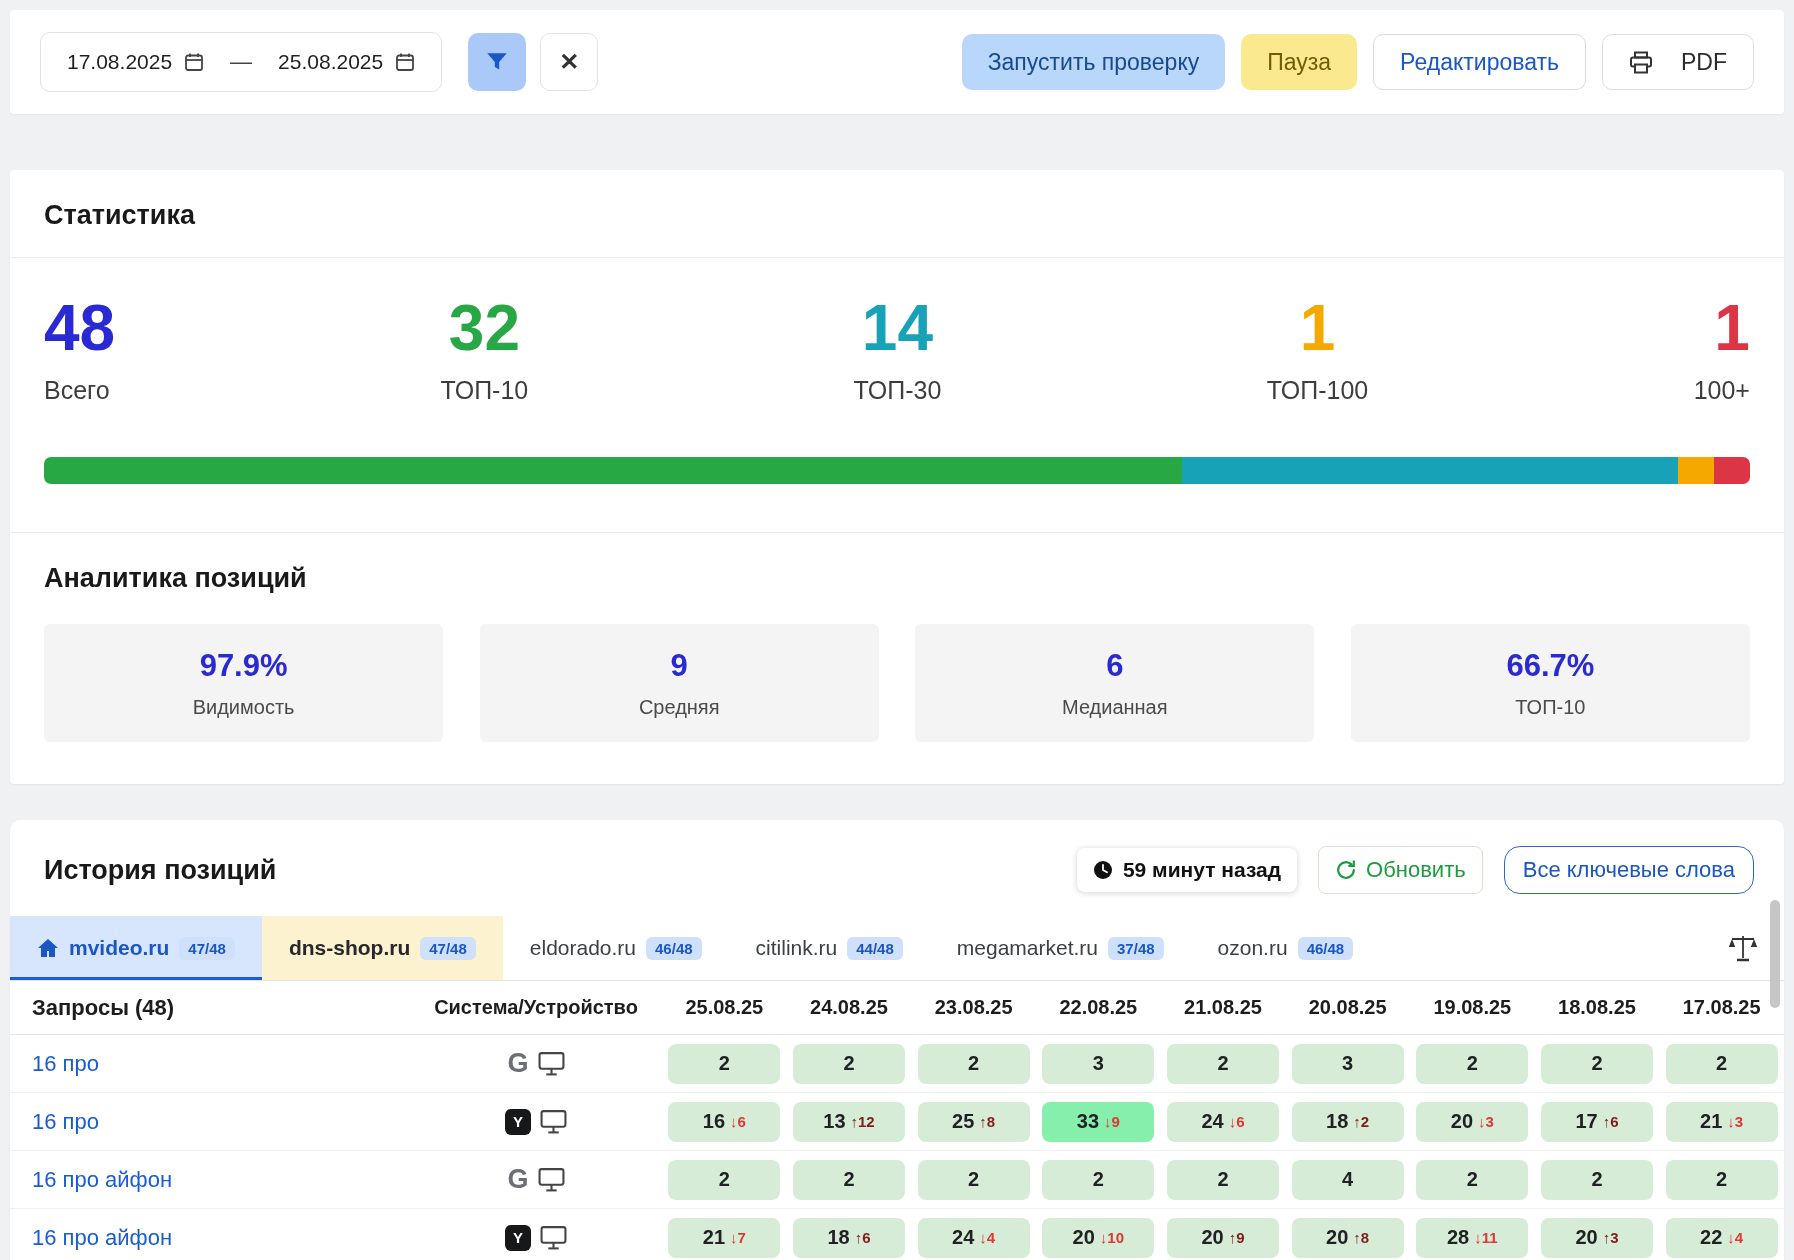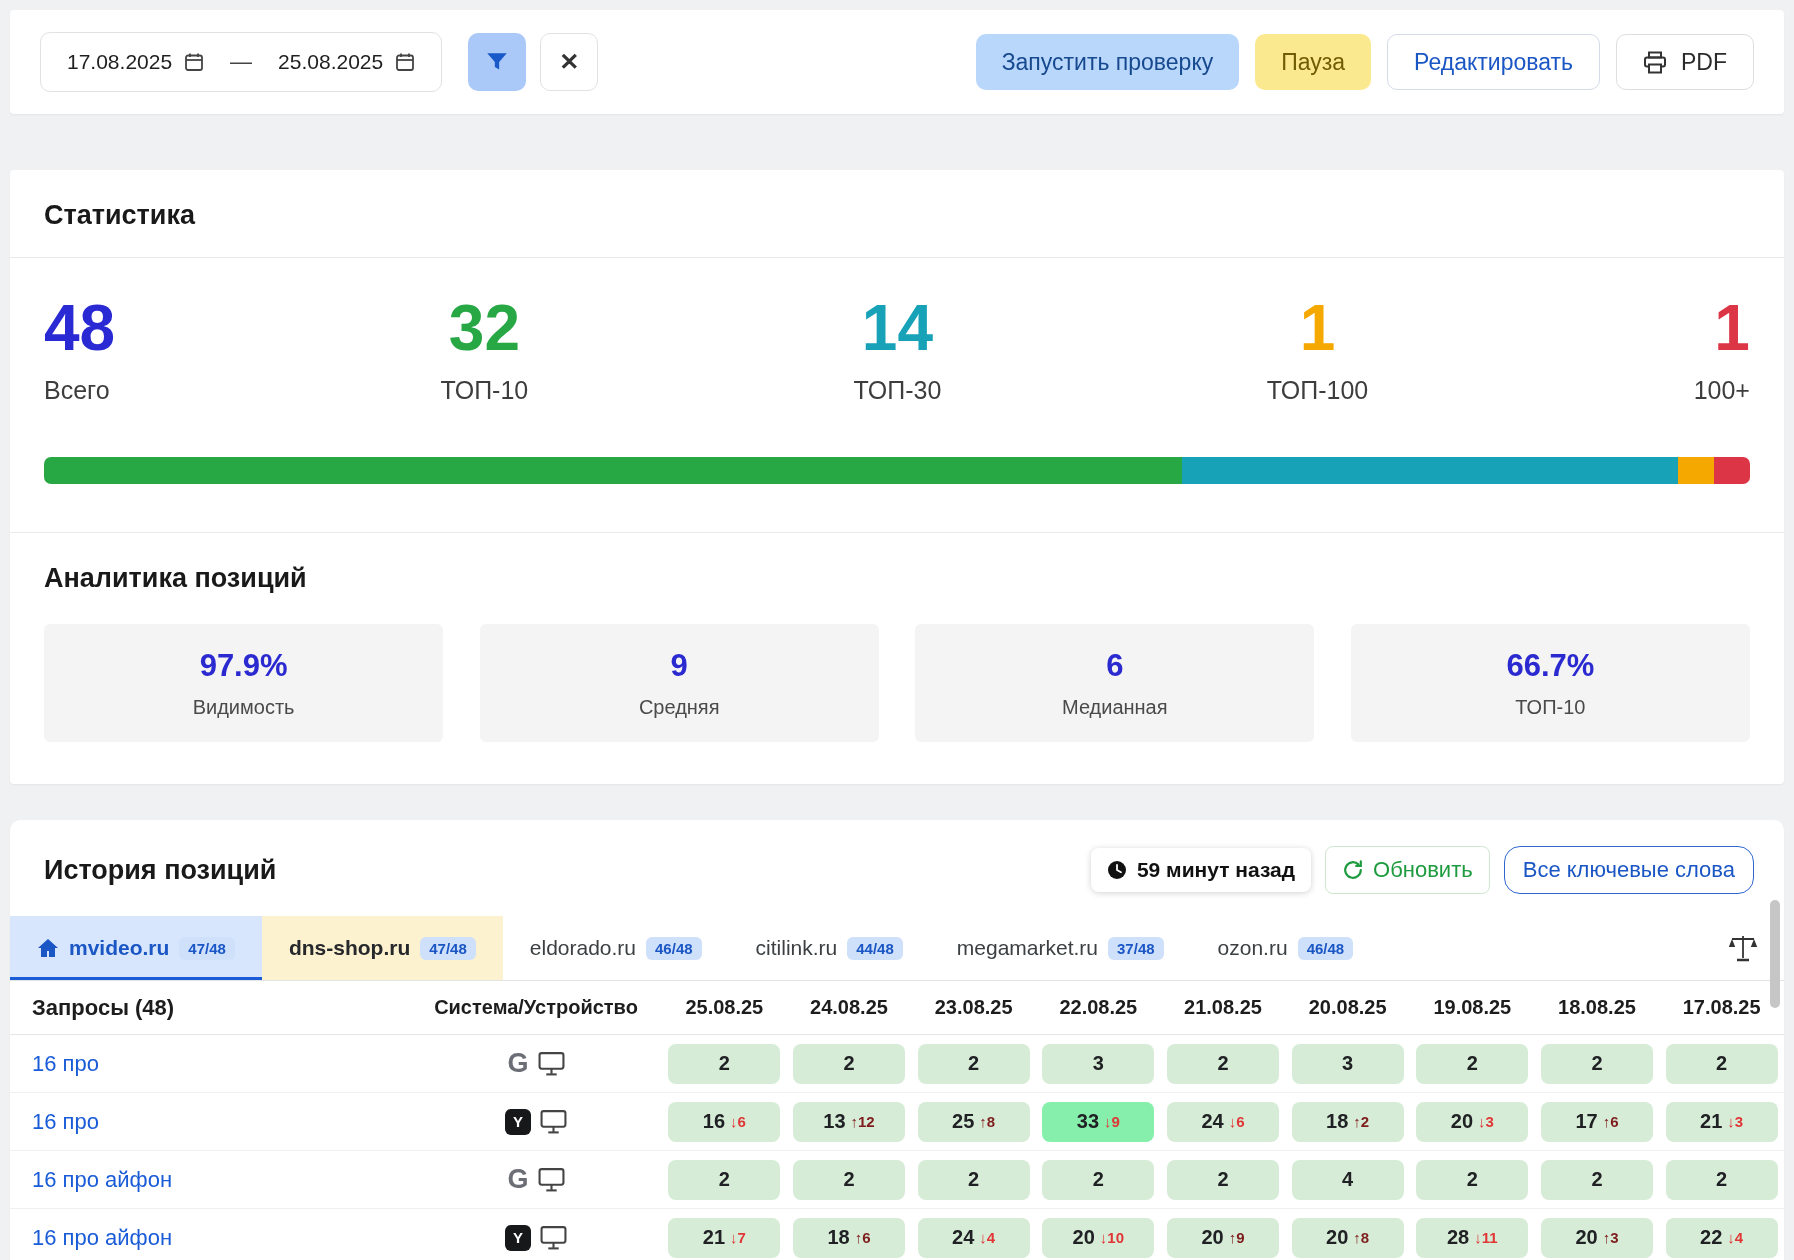--- a/index.html
+++ b/index.html
@@ -18,21 +18,21 @@
   .date-field { display:flex; align-items:center; gap:12px; font-size:21px; color:#1f1f1f; cursor:pointer; }
   .date-sep { color:#444; font-size:22px; }
   .icon-btn { width:58px; height:58px; border-radius:10px; display:flex; align-items:center; justify-content:center; border:none; cursor:pointer; }
   .filter-btn { background:#abc9f8; margin-left:26px; }
   .clear-btn { background:#fff; border:1px solid #e2e2e2; margin-left:14px; font-size:24px; font-weight:700; color:#333; }
   .toolbar-right { margin-left:auto; display:flex; align-items:center; gap:16px; }
   .btn { height:56px; border-radius:10px; border:none; font-size:23px; padding:0 26px; cursor:pointer; font-family:inherit; }
   .run-btn { background:#b9d6fb; color:#17498f; }
   .pause-btn { background:#fbe98f; color:#6f5c04; }
   .edit-btn { background:#fff; border:1px solid #d5dce8; color:#1a56c4; }
-  .pdf-btn { background:#fff; border:1px solid #dedede; color:#2b2b2b; display:flex; align-items:center; gap:14px; }
+  .pdf-btn { background:#fff; border:1px solid #dedede; color:#2b2b2b; display:flex; align-items:center; gap:28px; }
 
   
   .stats-card { padding:0 34px; margin-bottom:36px; }
   .card-title { font-size:27px; font-weight:700; color:#191919; margin:0; padding:30px 0 26px; }
   .hr { height:1px; background:#eaeaea; margin:0 -34px; }
   .stats-row { display:flex; justify-content:space-between; padding-top:38px; }
   .stat { text-align:center; }
   .stat:first-child { text-align:left; }
   .stat:last-child { text-align:right; }
   .stat-value { font-size:64px; font-weight:700; line-height:1; }
@@ -41,21 +41,21 @@
   .bar-seg { height:100%; }
   .analytics-title { padding:30px 0 0; }
   .analytics-row { display:flex; justify-content:space-between; padding:30px 0 42px; }
   .metric-box { width:23.4%; height:118px; background:#f4f4f4; border-radius:6px; display:flex; flex-direction:column; align-items:center; justify-content:center; }
   .metric-value { font-size:31px; font-weight:700; color:#2a2ad0; }
   .metric-label { font-size:20px; color:#4a4a4a; margin-top:12px; }
 
   
   .history-card { border-radius:10px 10px 0 0; position:relative; overflow:hidden; min-height:434px; }
   .history-head { display:flex; align-items:center; padding:26px 30px 22px 34px; }
-  .history-actions { margin-left:auto; display:flex; align-items:center; gap:14px; }
+  .history-actions { margin-left:auto; display:flex; align-items:center; gap:21px; }
   .updated-badge { display:flex; align-items:center; gap:10px; background:#fff; border-radius:8px; padding:10px 16px; font-size:21px; font-weight:700; color:#111; box-shadow:0 1px 6px rgba(0,0,0,.18); }
   .refresh-btn { display:flex; align-items:center; gap:9px; background:#fff; border:1px solid #cfe6cf; border-radius:8px; color:#1d9b3e; font-size:22px; padding:10px 16px; cursor:pointer; font-family:inherit; }
   .keywords-btn { background:#fff; border:1.5px solid #2f66d0; border-radius:16px; color:#1a56c4; font-size:22px; padding:10px 18px; cursor:pointer; font-family:inherit; }
 
   .tabs-row { display:flex; align-items:stretch; height:64px; border-bottom:1px solid #e4e4e4; }
   .tabs { display:flex; }
   .tab { display:flex; align-items:center; gap:10px; padding:0 27px; font-size:21px; color:#3c4043; cursor:pointer; white-space:nowrap; }
   .tab.active { background:#d7e6fd; color:#1a56c4; font-weight:700; box-shadow:inset 0 -3px 0 #1a5cd8; }
   .tab.highlight { background:#fcf2d0; color:#26282b; font-weight:700; }
   .tab-badge { background:#cfe0fb; color:#1a56c4; font-size:15px; font-weight:700; padding:3px 9px; border-radius:6px; }

